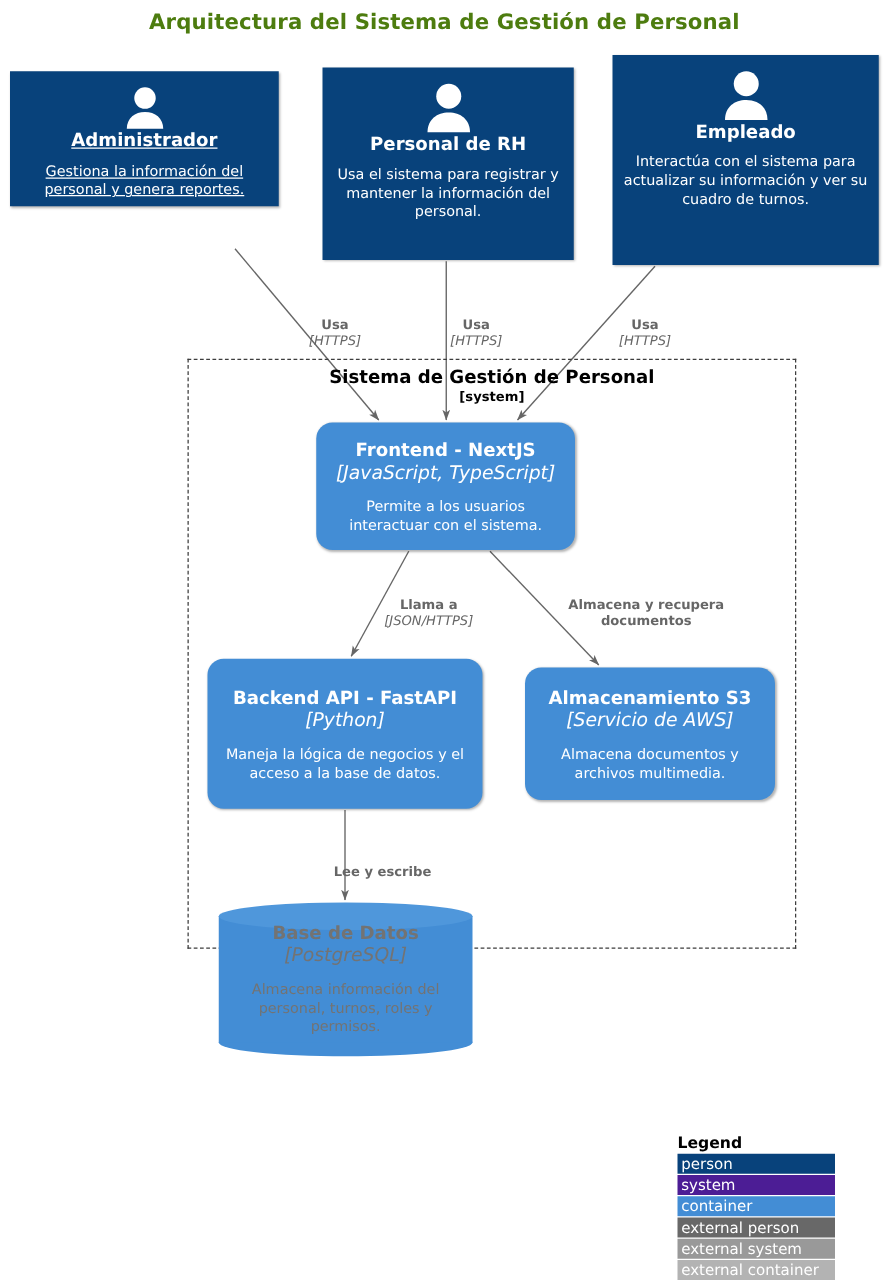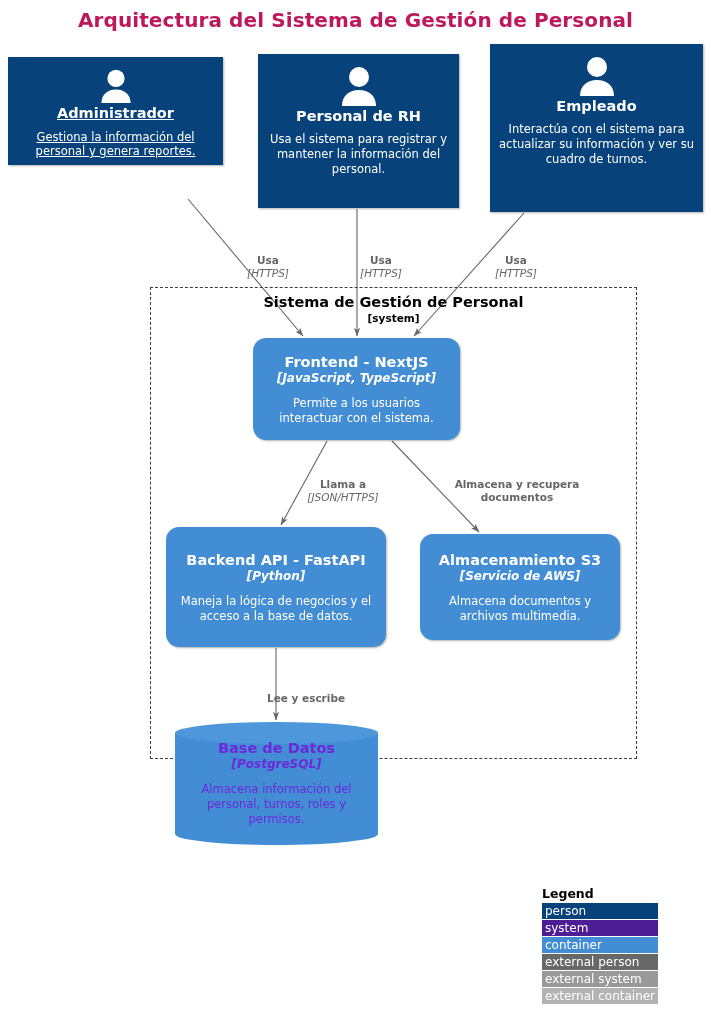--- a/index.html
+++ b/index.html
@@ -24,23 +24,23 @@
     pointer-events: none;
   }
 
   
   .diagram-title {
     position: absolute;
     left: 0;
     top: 8px;
     width: 711px;
     text-align: center;
-    font-size: 20px;
-    font-weight: bold;
-    color: #be185d;
+    font-size: 17px;
+    font-weight: bold;
+    color: #4d7c0f;
     letter-spacing: 0.1px;
   }
 
   
   .node {
     position: absolute;
     box-sizing: border-box;
     text-align: center;
     color: #ffffff;
     padding: 6px 8px;
@@ -61,23 +61,23 @@
     justify-content: center;
     padding-top: 8px;
   }
   .node-name {
     font-size: 14.5px;
     font-weight: bold;
     line-height: 1.12;
     margin: 0;
   }
   .node-tech {
-    font-size: 12px;
+    font-size: 15px;
     font-style: italic;
-    font-weight: bold;
+    font-weight: normal;
     line-height: 1.15;
     margin-top: 1px;
   }
   .node-desc {
     font-size: 11.5px;
     line-height: 1.28;
     margin-top: 11px;
     font-weight: normal;
   }
   .person .node-desc {
@@ -126,21 +126,21 @@
   .cyl-text {
     position: absolute;
     left: 0;
     right: 0;
     top: 0;
     bottom: 0;
     display: flex;
     flex-direction: column;
     align-items: center;
     justify-content: center;
-    color: #6d28d9;
+    color: #737373;
     text-align: center;
     padding: 14px 8px;
     box-sizing: border-box;
   }
 
   
   .boundary {
     position: absolute;
     box-sizing: border-box;
     border: 1.5px dashed #3d3d3d;
@@ -181,22 +181,22 @@
     font-style: italic;
     font-weight: normal;
     font-size: 10.5px;
     color: #666666;
   }
 
   
   .legend {
     position: absolute;
     left: 542px;
-    top: 886px;
-    width: 116px;
+    top: 906px;
+    width: 126px;
   }
   .legend-title {
     font-size: 12.5px;
     font-weight: bold;
     color: #000000;
     margin-bottom: 2px;
   }
   .legend-row {
     height: 16px;
     line-height: 16px;

